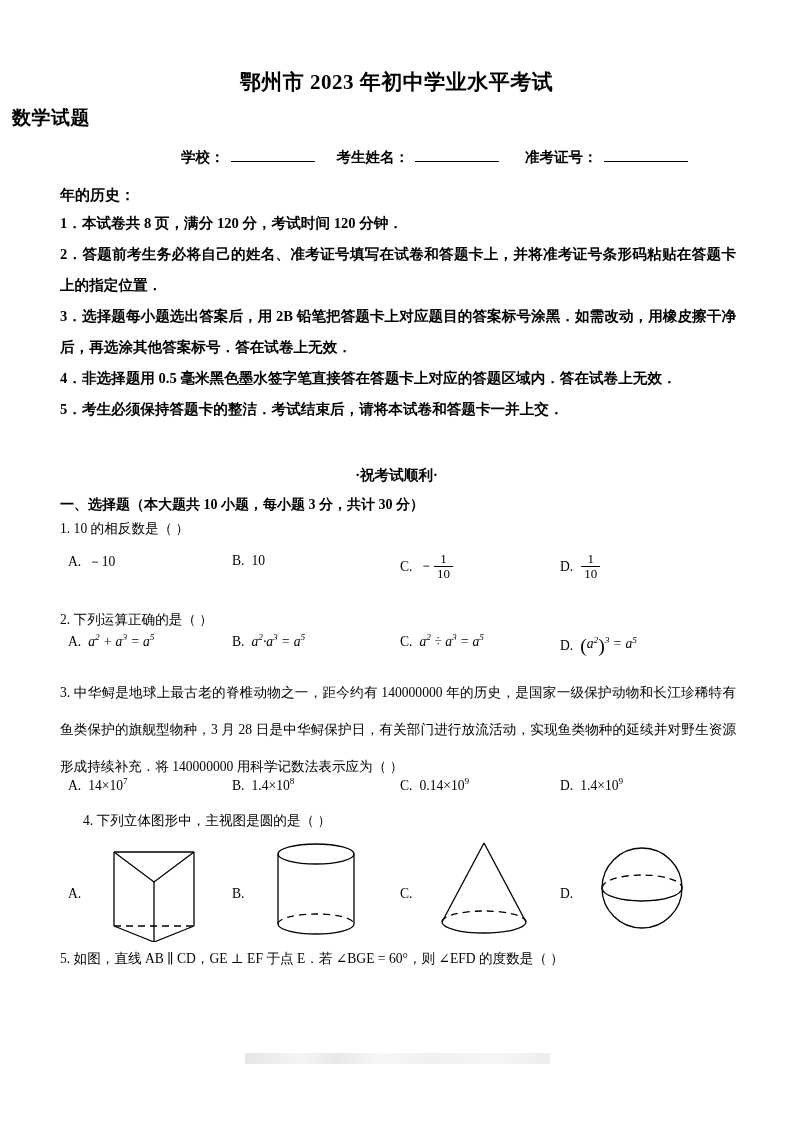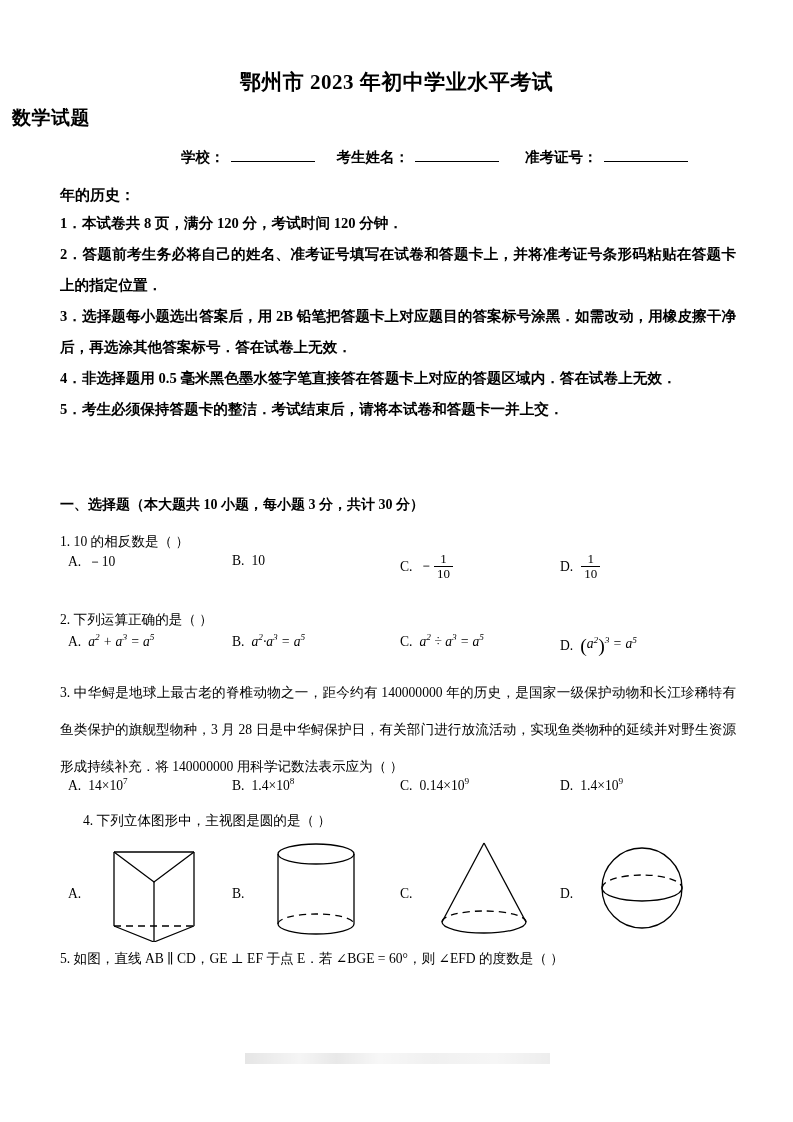--- a/index.html
+++ b/index.html
@@ -212,24 +212,25 @@
   </div>
 
   <div class="notice-head">年的历史：</div>
   <div class="notes">
     <p>1．本试卷共 8 页，满分 120 分，考试时间 120 分钟．</p>
     <p>2．答题前考生务必将自己的姓名、准考证号填写在试卷和答题卡上，并将准考证号条形码粘贴在答题卡上的指定位置．</p>
     <p>3．选择题每小题选出答案后，用 2B 铅笔把答题卡上对应题目的答案标号涂黑．如需改动，用橡皮擦干净后，再选涂其他答案标号．答在试卷上无效．</p>
     <p>4．非选择题用 0.5 毫米黑色墨水签字笔直接答在答题卡上对应的答题区域内．答在试卷上无效．</p>
     <p>5．考生必须保持答题卡的整洁．考试结束后，请将本试卷和答题卡一并上交．</p>
   </div>
+  <div class="wish">·祝考试顺利·</div>
 
   <div class="section-head">一、选择题（本大题共 10 小题，每小题 3 分，共计 30 分）</div>
 
-  <div class="q" style="top:527px;">
+  <div class="q" style="top:514px;">
     <span>1.</span>
     <span>10 的相反数是（      ）</span>
   </div>
   <div class="opts" style="top:553px;">
     <div class="opt o1">
       <span class="lbl">A.</span>
       <span>－10</span>
     </div>
     <div class="opt o2">
       <span class="lbl">B.</span>

